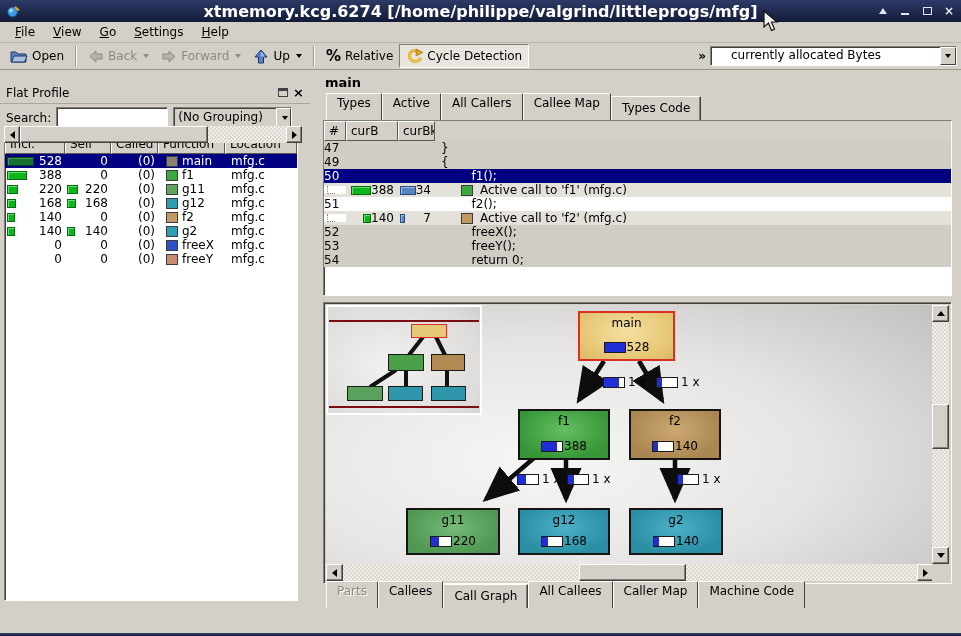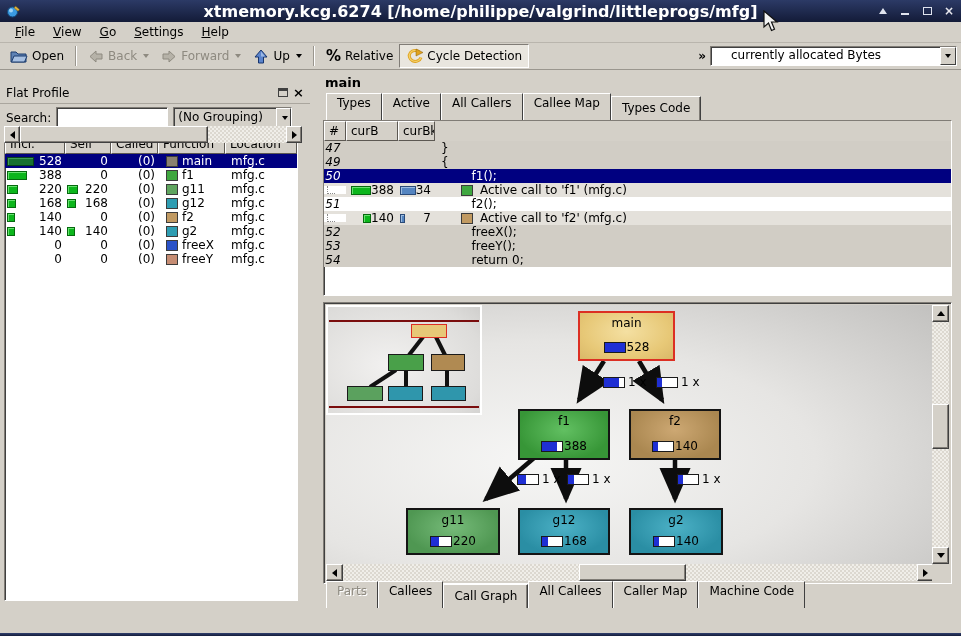--- a/index.html
+++ b/index.html
@@ -87,21 +87,21 @@
   .tab.disabled { color:#8e8a80; text-shadow:1px 1px 0 #fff; }
 
   .src-frame { position:absolute; left:1px; top:50px; right:9px; height:176px; background:#fff; border:1px solid; border-color:#807c76 #fff #fff #807c76; box-shadow:inset 1px 1px 0 #404040; overflow:hidden; }
   .src-header { display:flex; height:20px; background:#d4d0c8; }
   .src-header > div { padding:2px 4px; white-space:nowrap; overflow:hidden; }
   .sc-num { width:22px; } .sc-curb { width:52px; } .sc-curbk { width:37px; } .sc-src { flex:1; }
   .src-row { display:flex; height:14px; align-items:center; background:#d1cdc5; }
   .src-row.cost { background:#fff; }
   .src-row.sel { background:#000080; color:#fff; }
   .src-row.callrow { background:#e4e1db; }
-  .src-row .sc-num { text-align:center; padding-right:4px;font-style:italic; }
+  .src-row .sc-num { text-align:left; padding-right:4px; }
   .callrow .sc-num { background:#fff; display:flex; align-items:center; }
   .tree-l { width:8px; height:8px; border-left:1px dotted #8a8a8a; border-bottom:1px dotted #8a8a8a; margin-left:3px; }
   .code { white-space:pre; padding-left:6px; }
   .costcell { display:flex; align-items:center; justify-content:flex-end; padding-right:4px; }
   .bbar3d { height:9px; background:#5585c0; border:1px solid #2a4a78; box-shadow:inset 1px 1px 0 #9cbce0; margin-right:auto; margin-left:2px; }
   .call-src { display:flex; align-items:center; padding-left:26px; }
   .call-sq { width:12px; height:11px; border:1px solid #3c3c3c; margin-right:7px; flex:0 0 auto; }
 
   .hsplit { position:absolute; left:0; right:0; top:226px; height:6px; background:#d4d0c8; }
 

